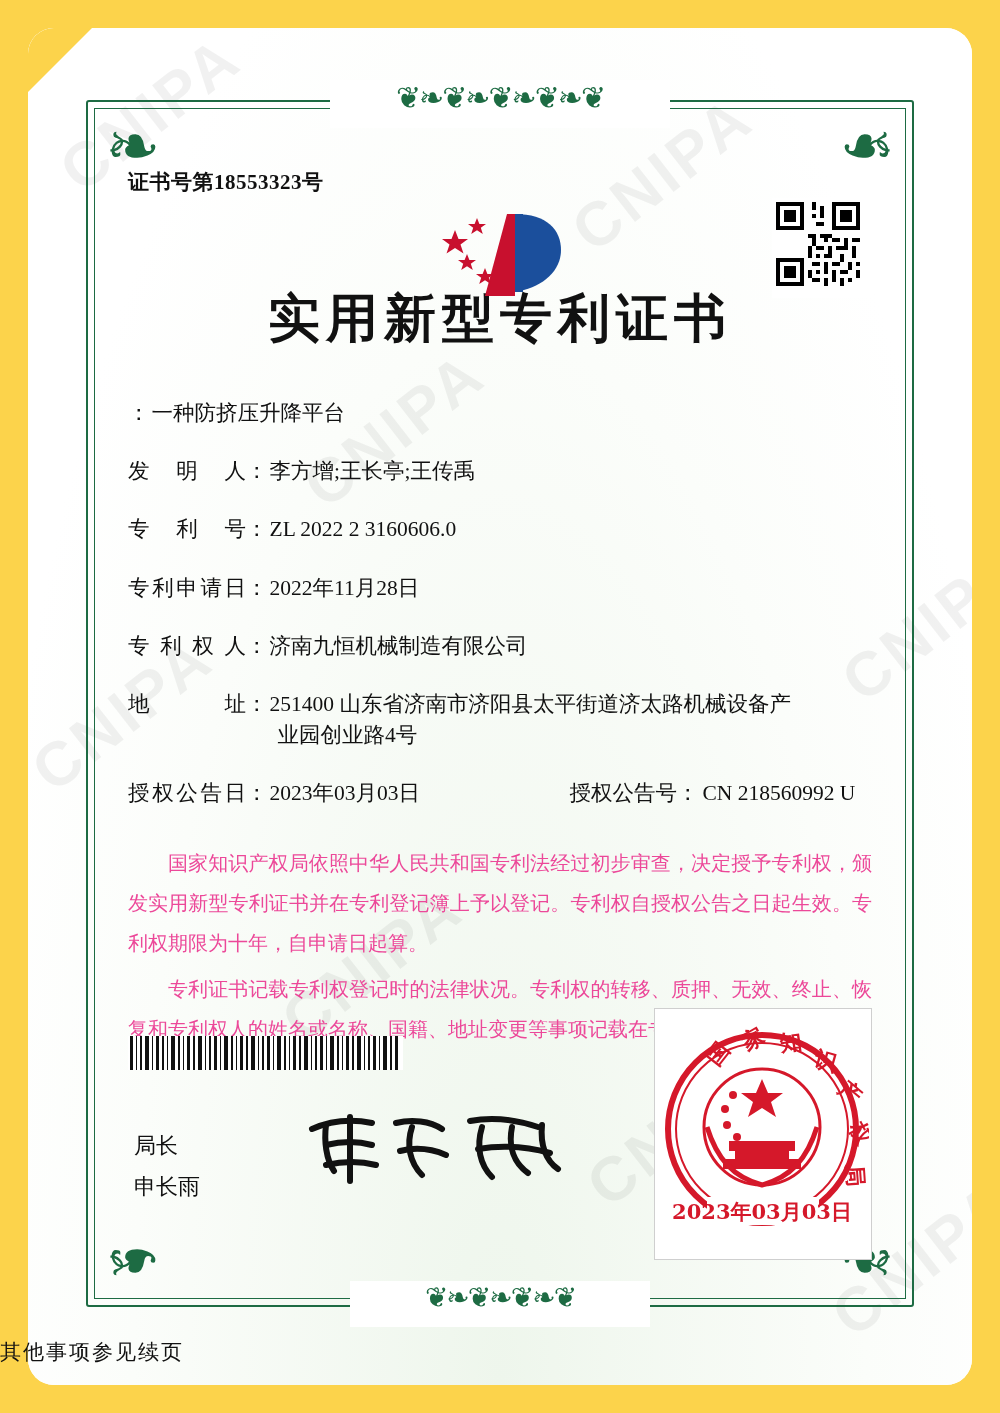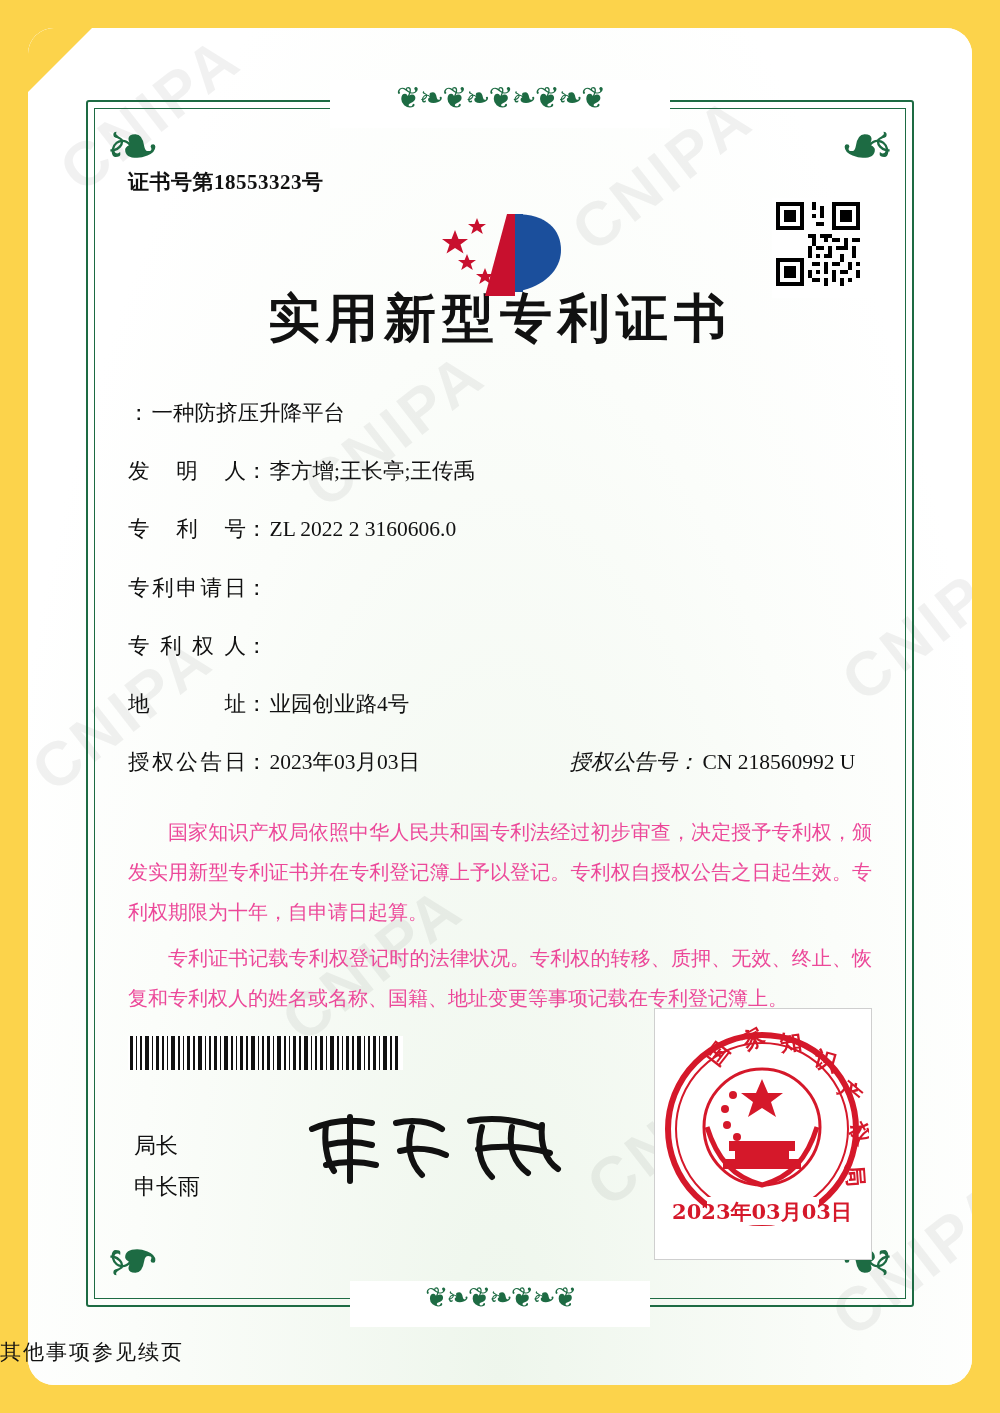--- a/index.html
+++ b/index.html
@@ -157,24 +157,24 @@
   .label{
     width:118px;
     flex:0 0 118px;
     display:flex;
     justify-content:space-between;
     letter-spacing:0;
   }
   .label span{display:inline-block;}
   .colon{flex:0 0 auto;margin-right:2px;}
   .value{flex:1;}
-  .value .cont{display:block;margin-left:0;}
+  .value .cont{display:block;margin-left:8px;}
   .row.dual .value{display:flex;}
   .v1{width:300px;flex:0 0 300px;}
-  .sub-label{margin-right:4px;font-style:italic;}
+  .sub-label{margin-right:4px;}
   .paragraphs{
     margin-top:34px;
     font-size:20px;
     line-height:2;
     color:#ec4899;
     text-align:justify;
   }
   .paragraphs p{margin:0 0 6px 0;text-indent:2em;}
 
   .barcode{
@@ -352,39 +352,42 @@
 
       <div class="row">
         <div class="label">
           <span>专</span>
             <span>利</span>
             <span>申</span>
             <span>请</span>
             <span>日</span>
         </div>
         <div class="colon">：</div>
+        <div class="value">2022年11月28日</div>
       </div>
 
       <div class="row">
         <div class="label">
           <span>专</span>
             <span>利</span>
             <span>权</span>
             <span>人</span>
         </div>
         <div class="colon">：</div>
+        <div class="value">济南九恒机械制造有限公司</div>
       </div>
 
       <div class="row">
         <div class="label">
           <span>地</span>
             <span>址</span>
         </div>
         <div class="colon">：</div>
         <div class="value">
+          <span>251400 山东省济南市济阳县太平街道济太路机械设备产</span>
           <span class="cont">业园创业路4号</span>
         </div>
       </div>
 
       <div class="row dual">
         <div class="label">
           <span>授</span>
             <span>权</span>
             <span>公</span>
             <span>告</span>

